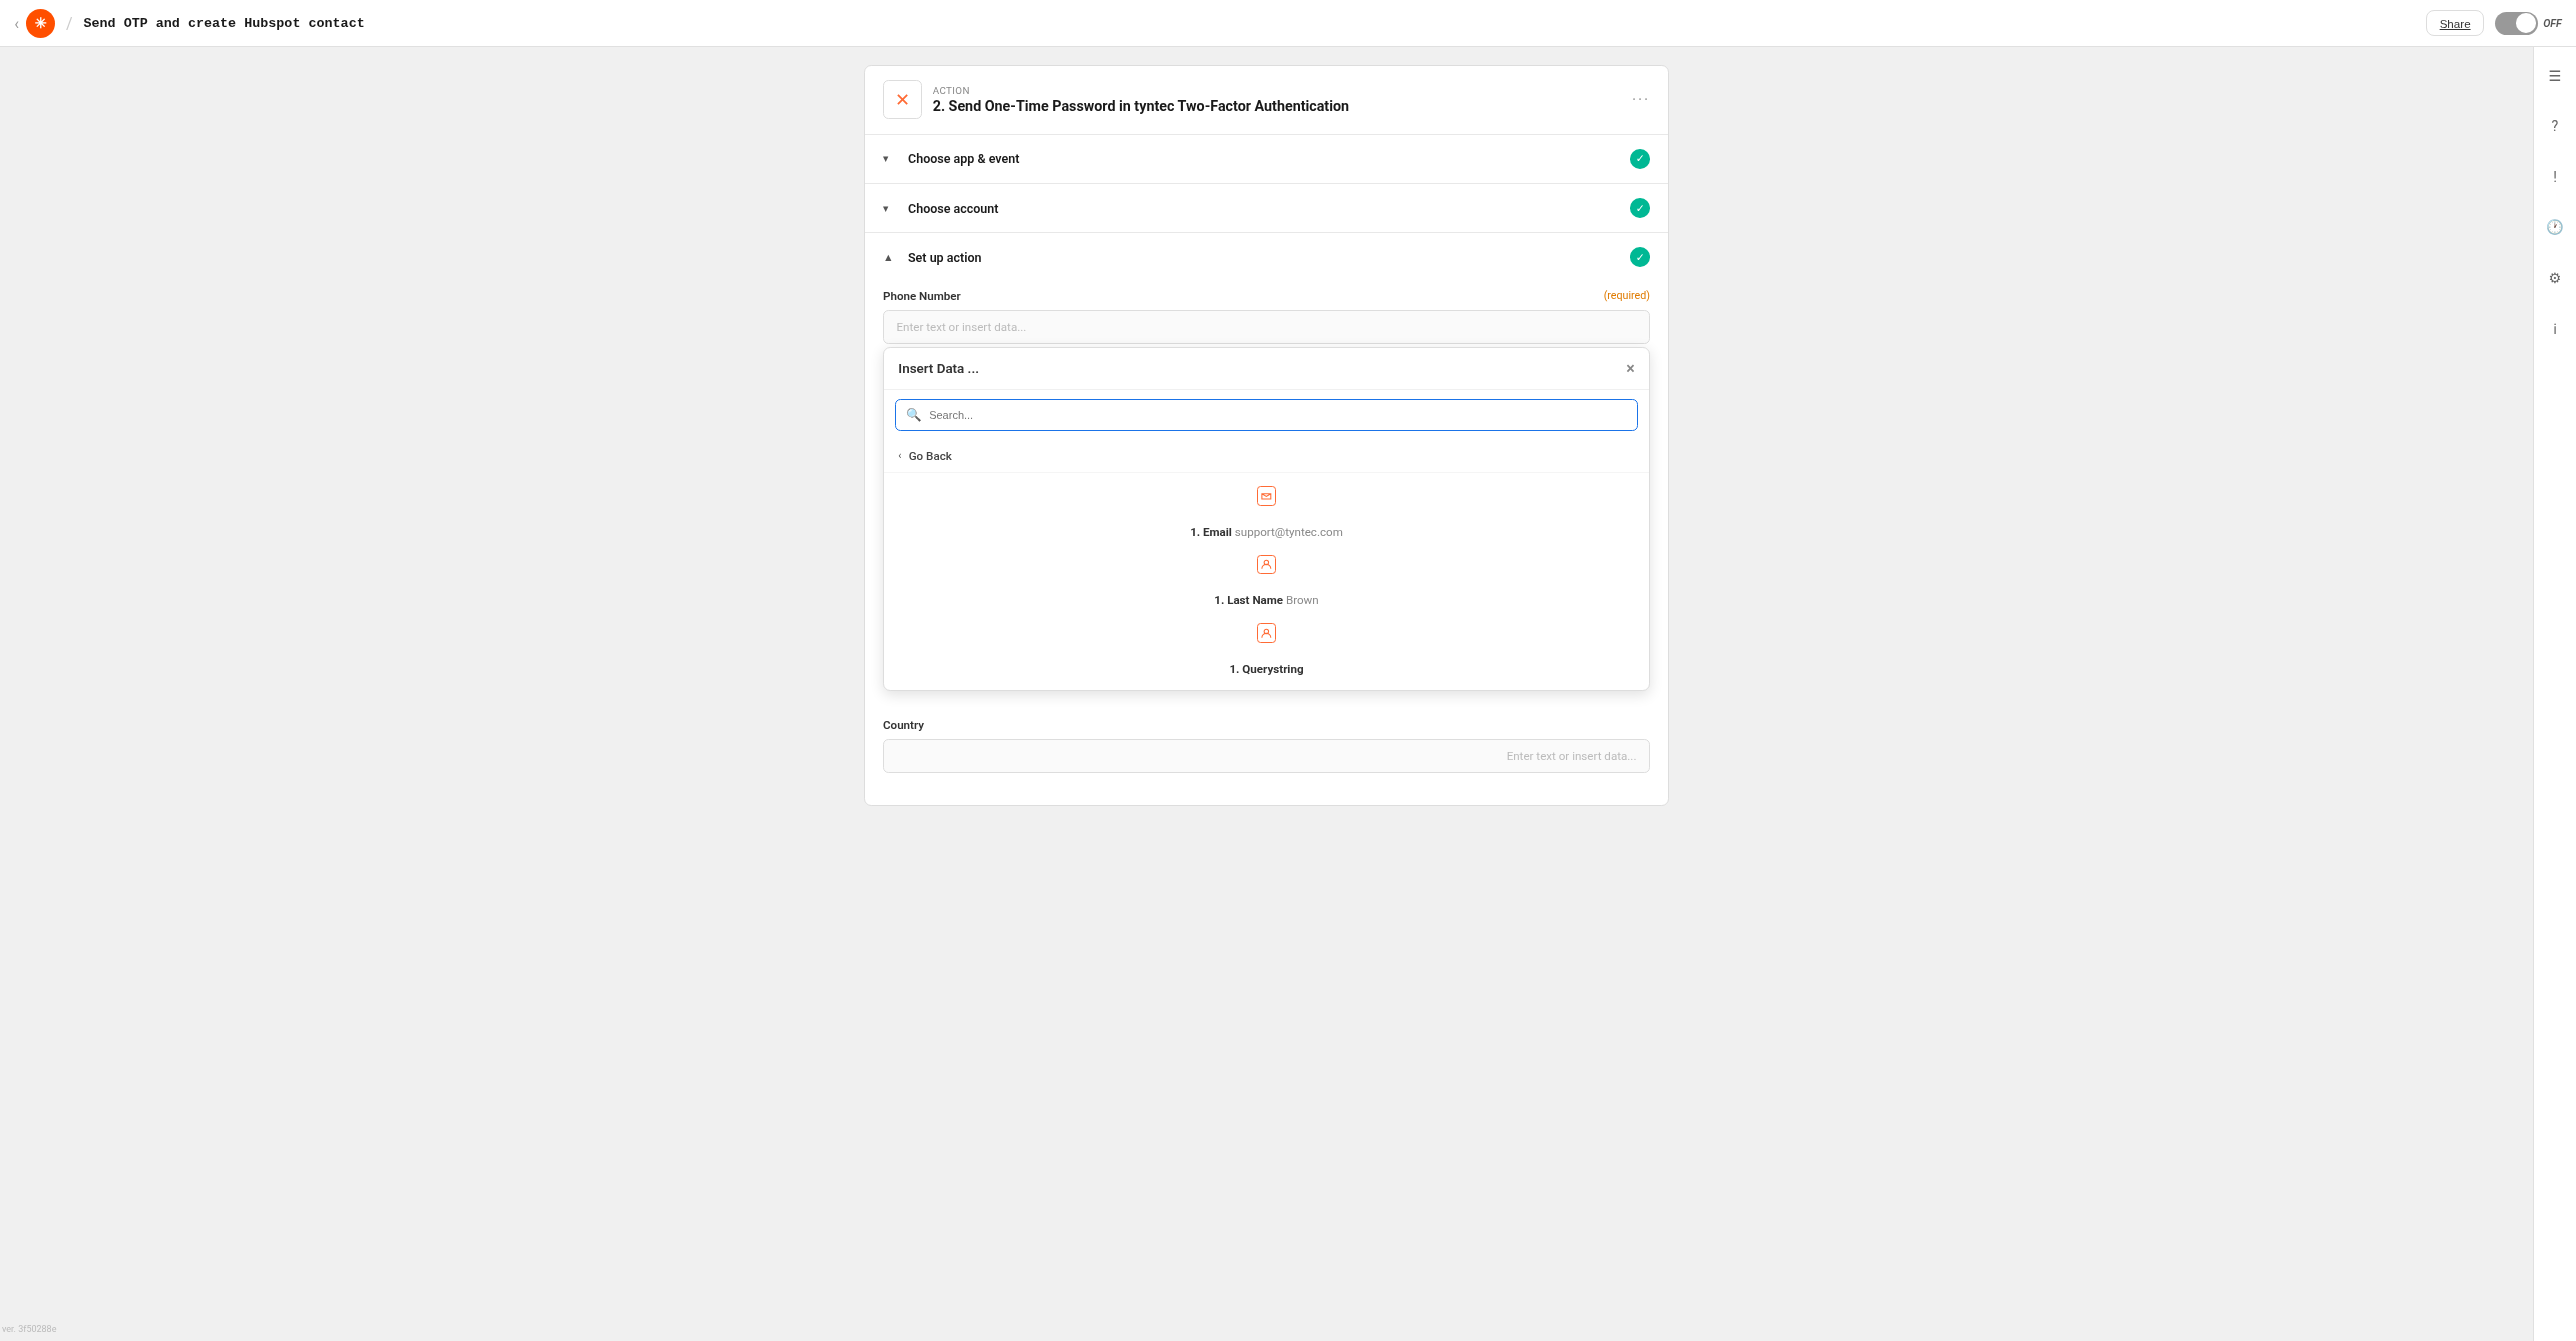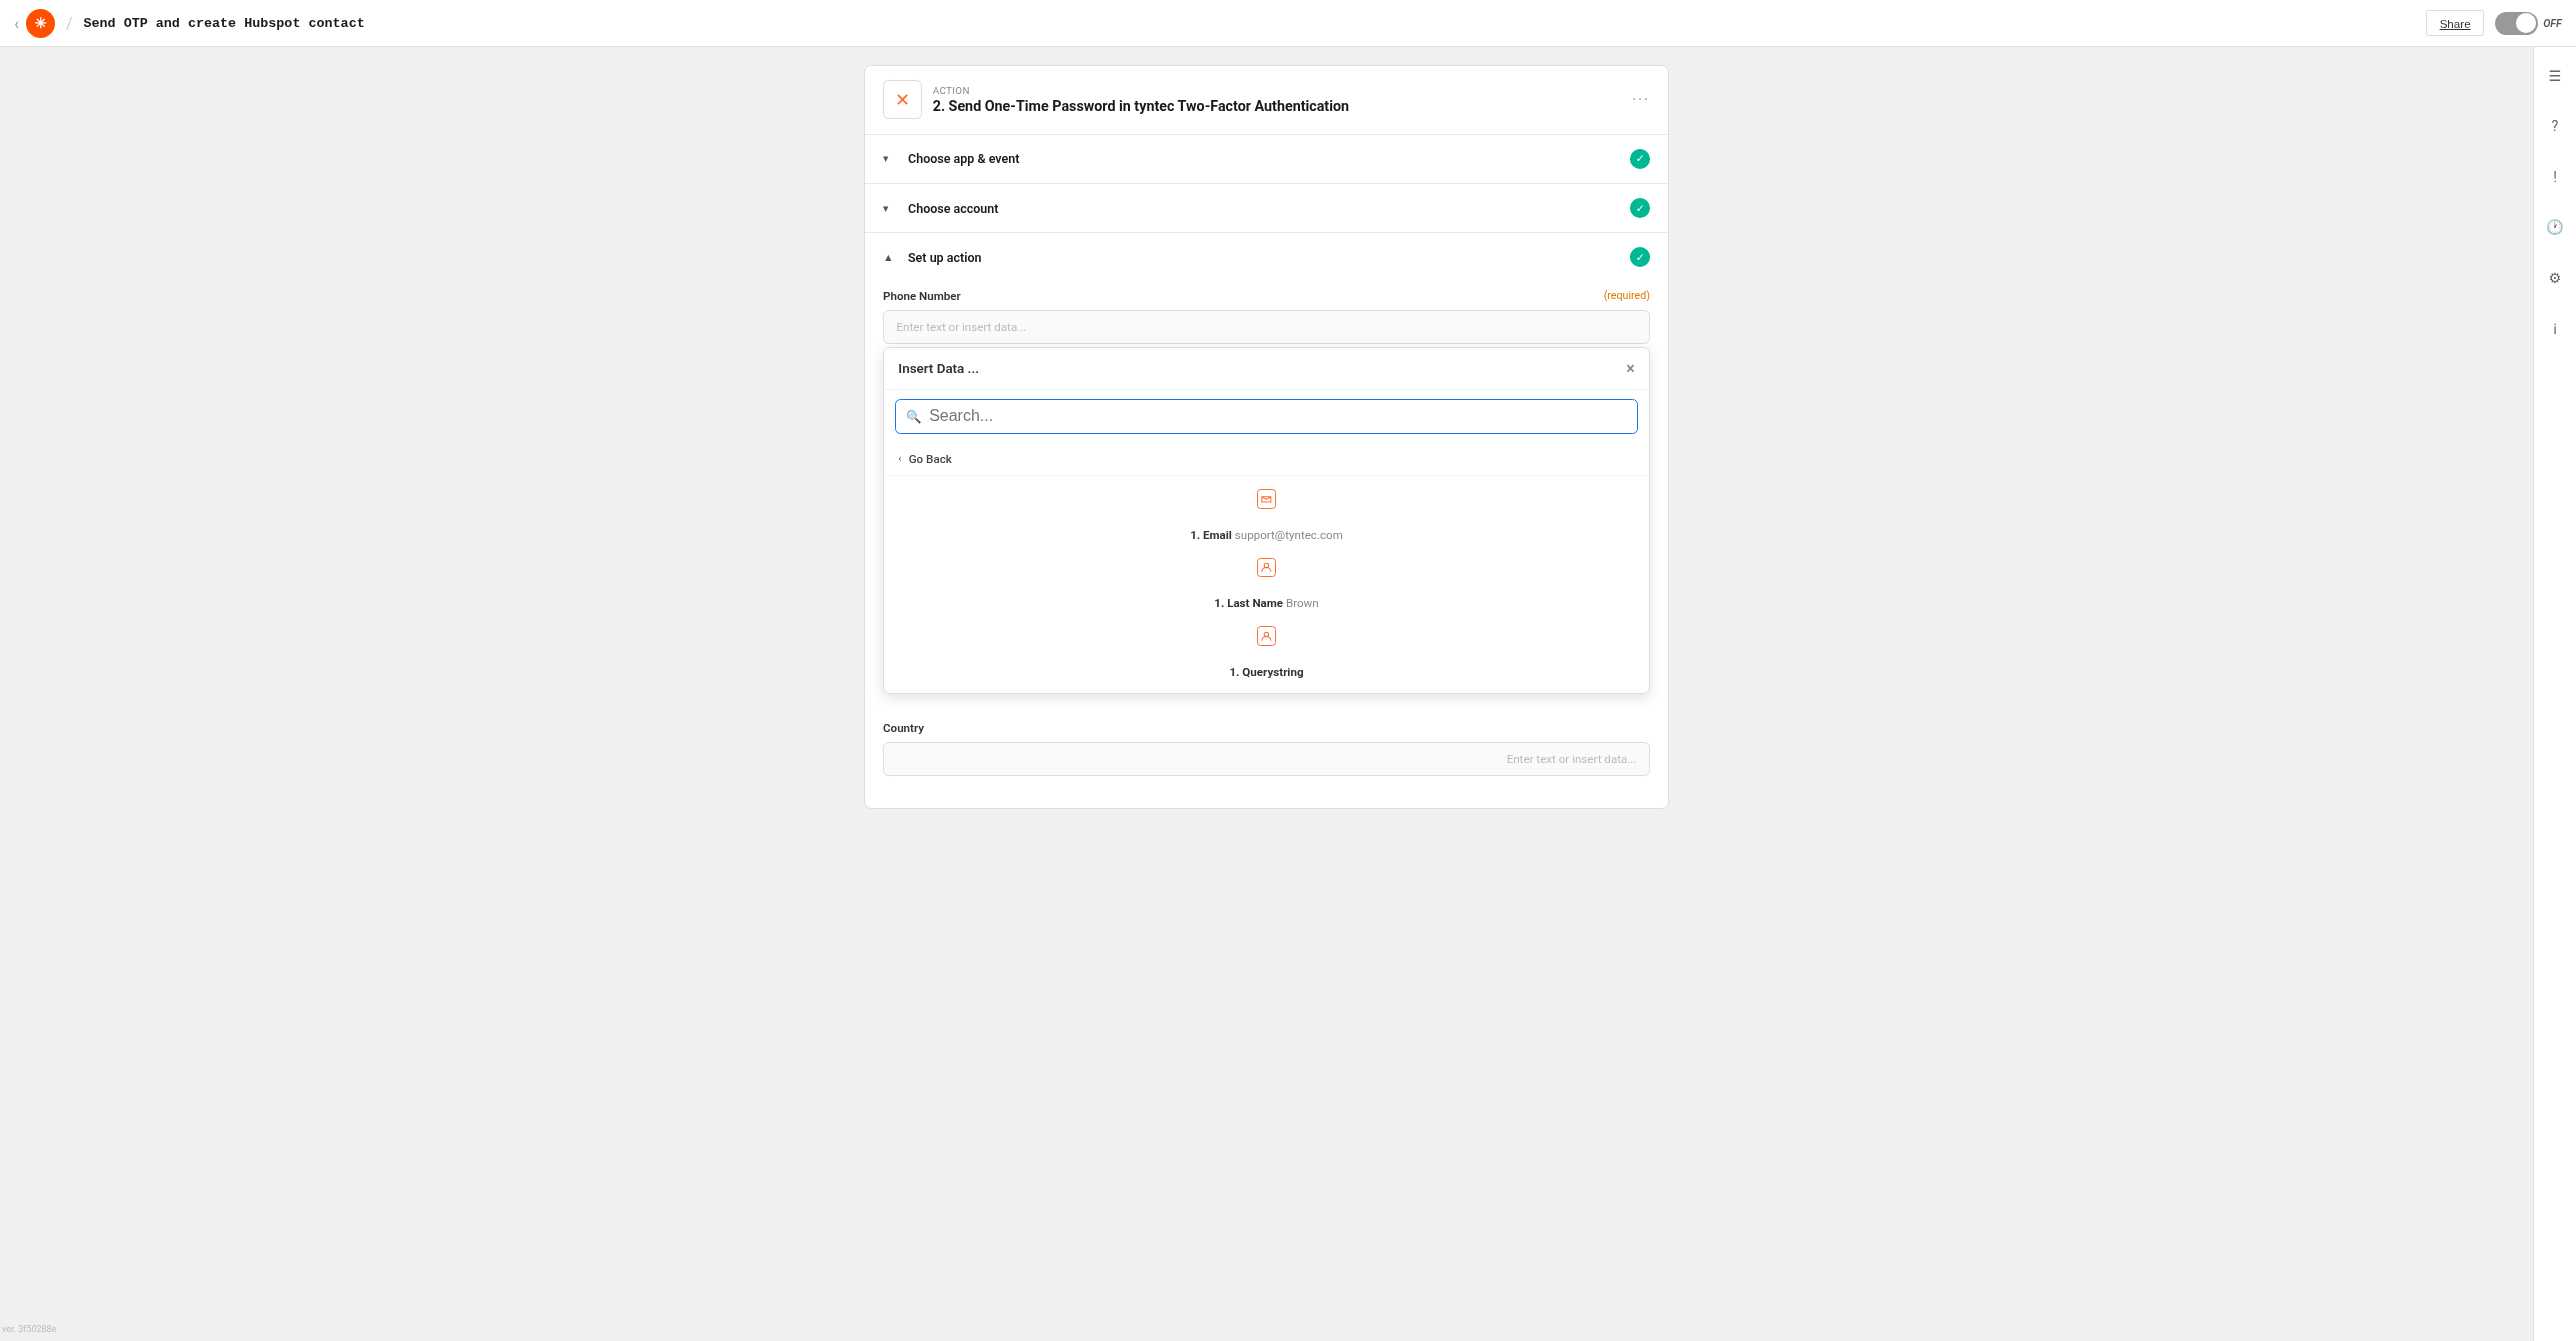--- a/index.html
+++ b/index.html
@@ -61,21 +61,21 @@
       font-family: Liberation Mono, monospace;
     }
     .header-right {
       display: flex;
       align-items: center;
       gap: 10.7px;
     }
     .share-btn {
       background: none;
       border: 0.9px solid #ddd;
-      border-radius: 2px;
+      border-radius: 8px;
       padding: 5.4px 12.5px;
       font-size: 11.6px;
       cursor: pointer;
       color: #333;
       text-decoration: underline;
     }
     .toggle-switch {
       display: flex;
       align-items: center;
       gap: 5.4px;
@@ -333,21 +333,21 @@
     }
 
     .search-input-icon {
       color: #1a73e8;
       font-size: 12.5px;
     }
 
     .search-input {
       border: none;
       outline: none;
-      font-size: 16px;
+      font-size: 11px;
       color: #999;
       flex: 1;
       background: transparent;
     }
 
     .go-back-row {
       display: flex;
       align-items: center;
       gap: 7.2px;
       padding: 9px 14.3px;

